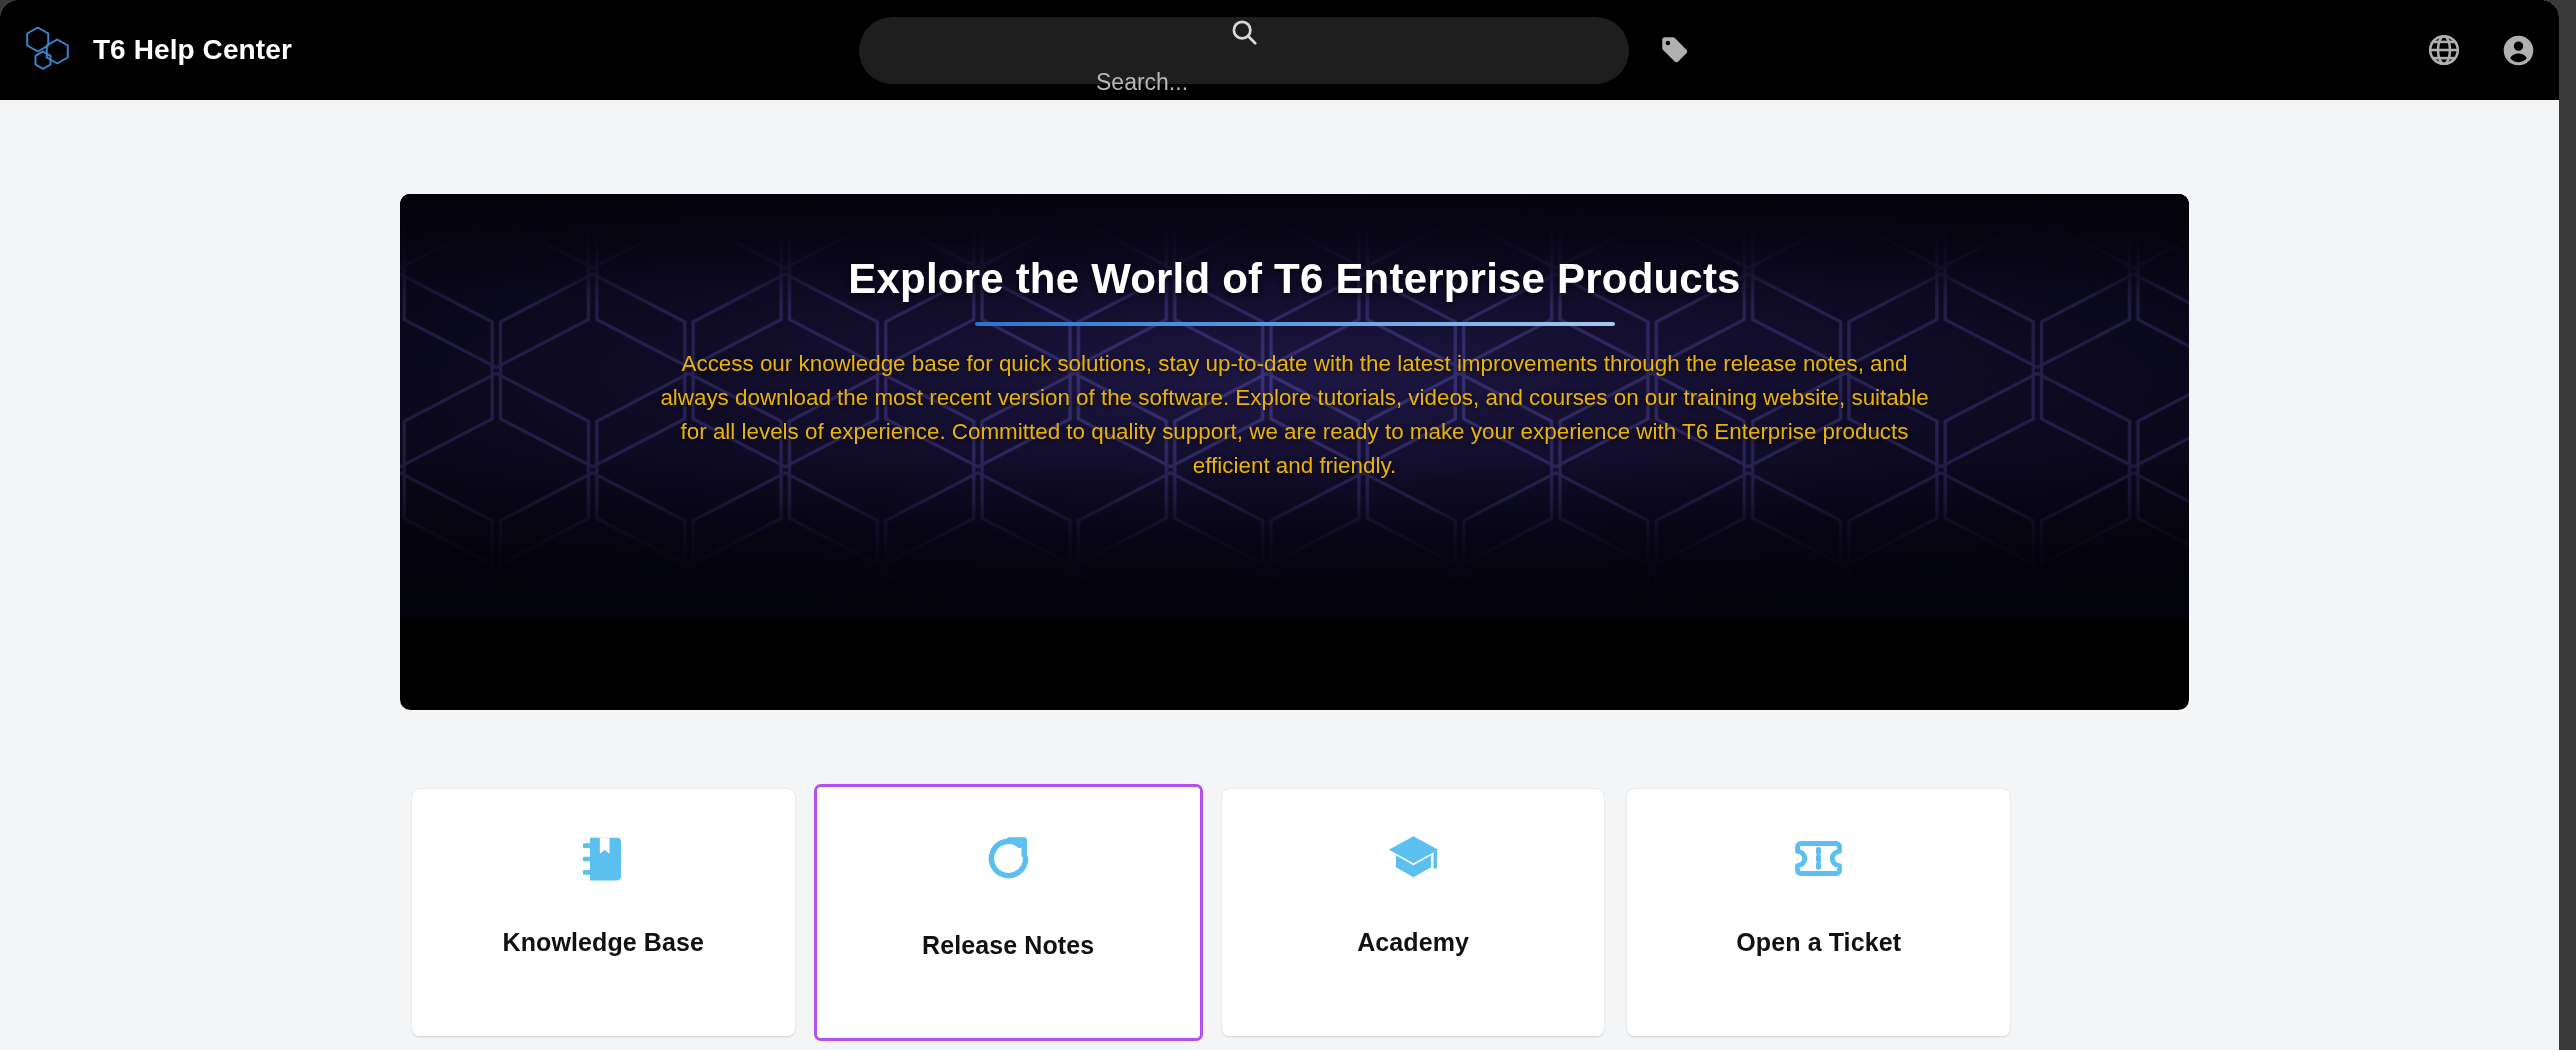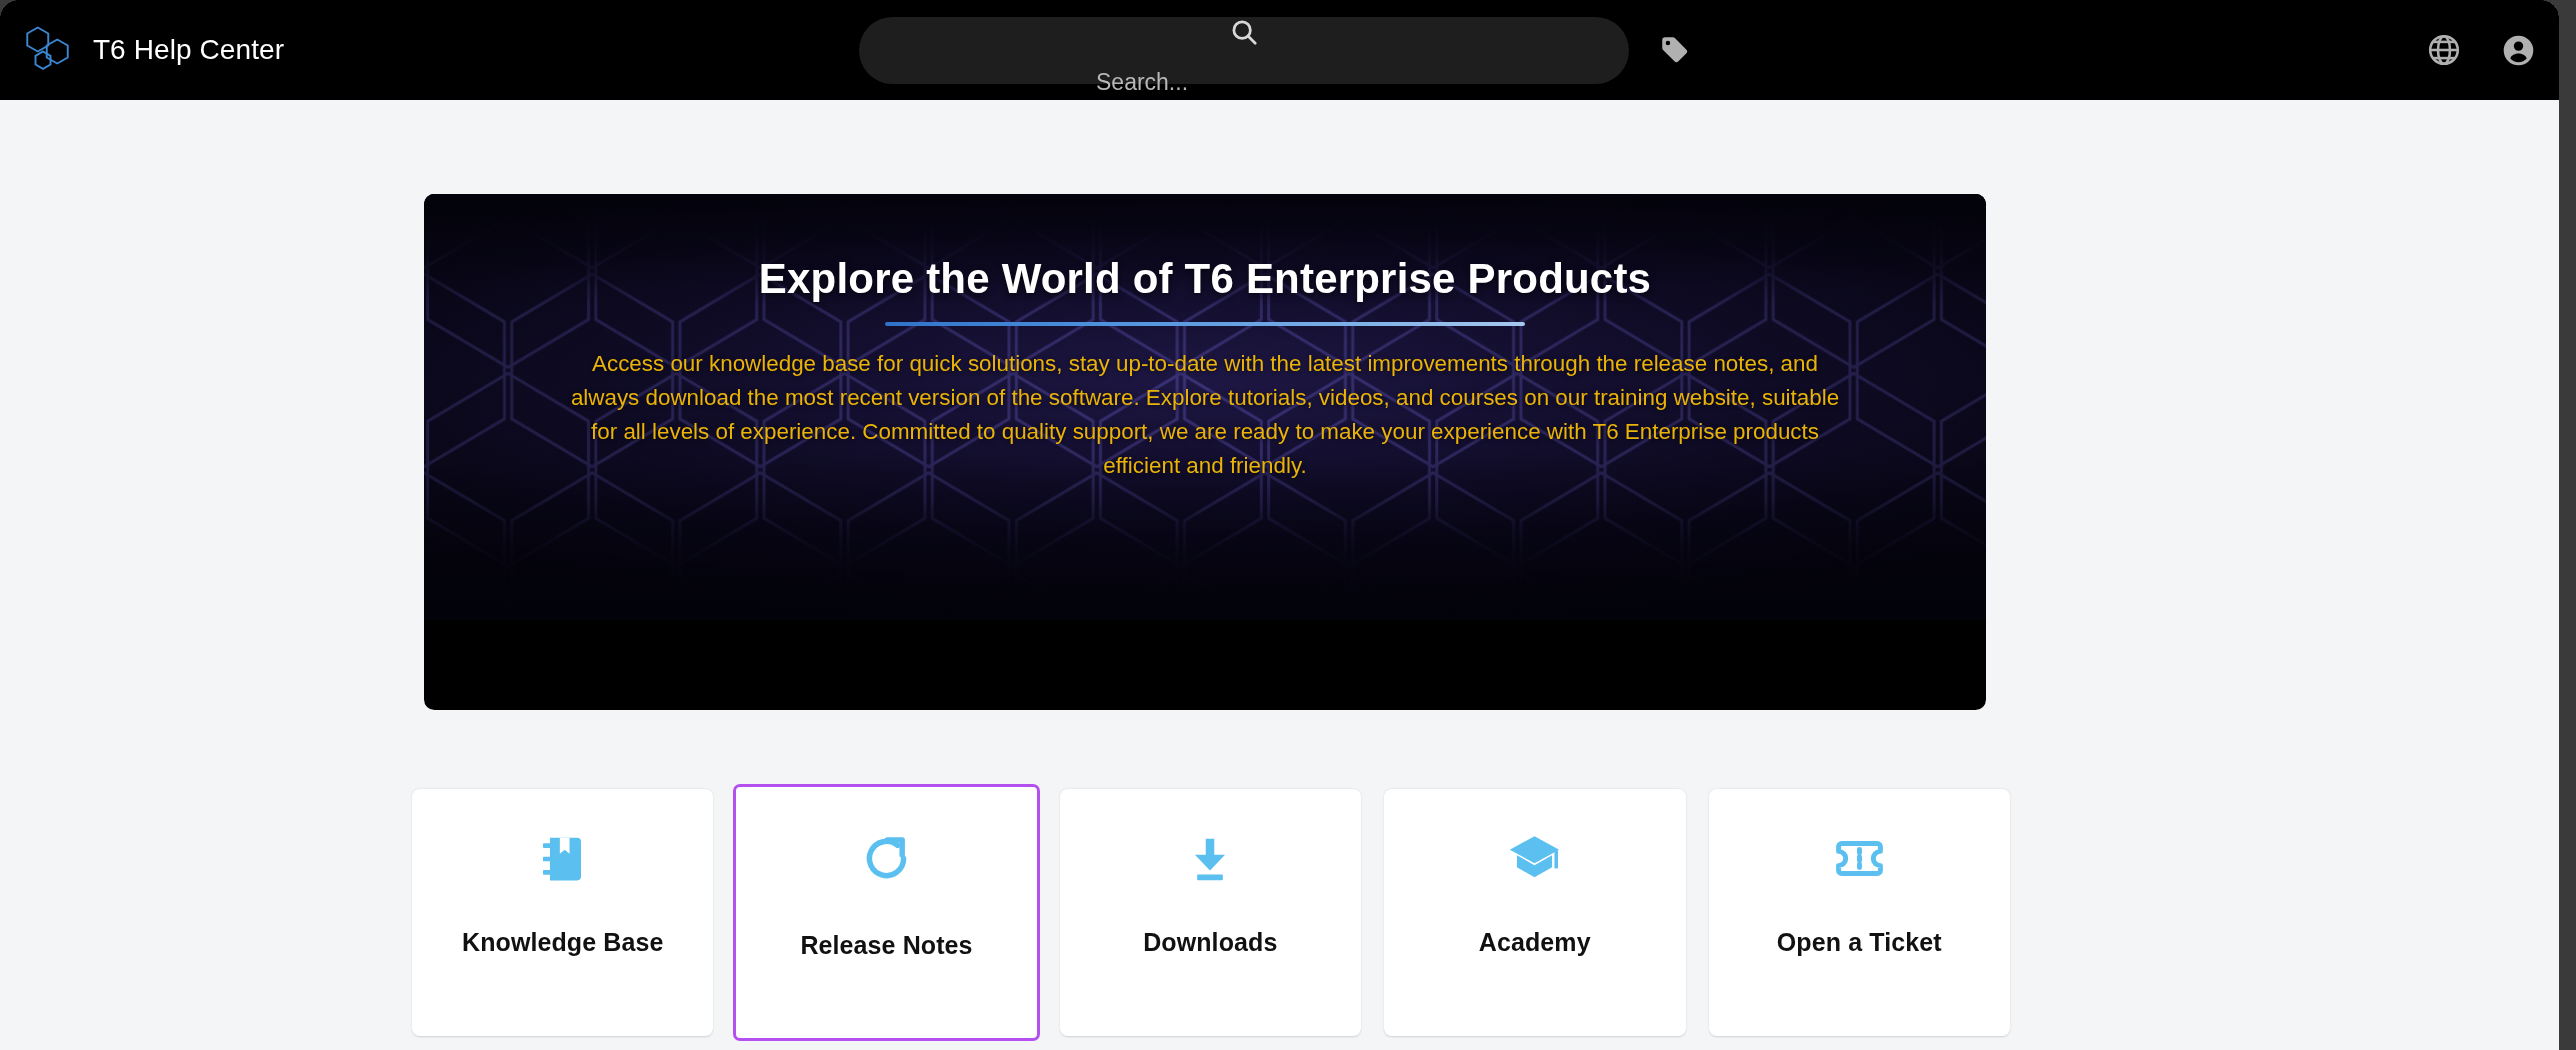--- a/index.html
+++ b/index.html
@@ -42,21 +42,21 @@
     align-items: center;
     gap: 16.5px;
     margin-left: 22.4px;
     height: 100%;
     cursor: pointer;
   }
   #brand-logo { width: 54px; height: 54px; display:block; }
   #brand-title {
     color: #ffffff;
     font-size: 28px;
-    font-weight: 400;
+    font-weight: 700;
     letter-spacing: 0.1px;
     white-space: nowrap;
   }
 
   #search-zone {
     position: absolute;
     left: 859px;
     top: 16.5px;
     display: flex;
     align-items: center;
@@ -114,23 +114,23 @@
     top: 100px;
     width: 2559px;
     height: 950px;
     background: #f4f5f6;
     overflow: hidden;
   }
 
   
   #hero {
     position: absolute;
-    left: 424px;
+    left: 400px;
     top: 94px;
-    width: 1562px;
+    width: 1789px;
     height: 516px;
     border-radius: 10.5px;
     overflow: hidden;
     background: #000000;
   }
   #hero-art {
     position: absolute;
     left: 0; top: 0;
     width: 100%;
     height: 426px;
@@ -350,30 +350,20 @@
       <div class="card selected">
         <div class="card-icon">
           <svg width="57" height="57" viewBox="0 0 24 24" fill="none" stroke="#5bc0f0" stroke-width="2.3" stroke-linecap="round">
             <path d="M19.2 12a7.2 7.2 0 1 1-2.55-5.5"></path>
             <polyline points="12.3,4.2 18.6,4.2 18.6,10.5" stroke-linejoin="round"></polyline>
           </svg>
         </div>
         <div class="card-label">Release Notes</div>
       </div>
 
-      <div class="card">
-        <div class="card-icon">
-          <svg width="54" height="54" viewBox="0 0 24 24" fill="#5bc0f0">
-            <rect x="10.1" y="3.0" width="3.8" height="9.3"></rect>
-            <path d="M12 17.1 5.3 10.1h13.4z"></path>
-            <rect x="6.3" y="18.9" width="11.4" height="2.5" rx="0.4"></rect>
-          </svg>
-        </div>
-        <div class="card-label">Downloads</div>
-      </div>
 
       <div class="card">
         <div class="card-icon">
           <svg width="57" height="57" viewBox="0 0 24 24" fill="#5bc0f0">
             <path d="M12 2.6 22.4 8.3 12 14 1.6 8.3z"></path>
             <path d="M4.6 10.6v5.1L12 19.9l7.4-4.2v-5.1L12 14.8z"></path>
             <rect x="20.4" y="8.6" width="1.5" height="7.6" rx="0.4"></rect>
           </svg>
         </div>
         <div class="card-label">Academy</div>

